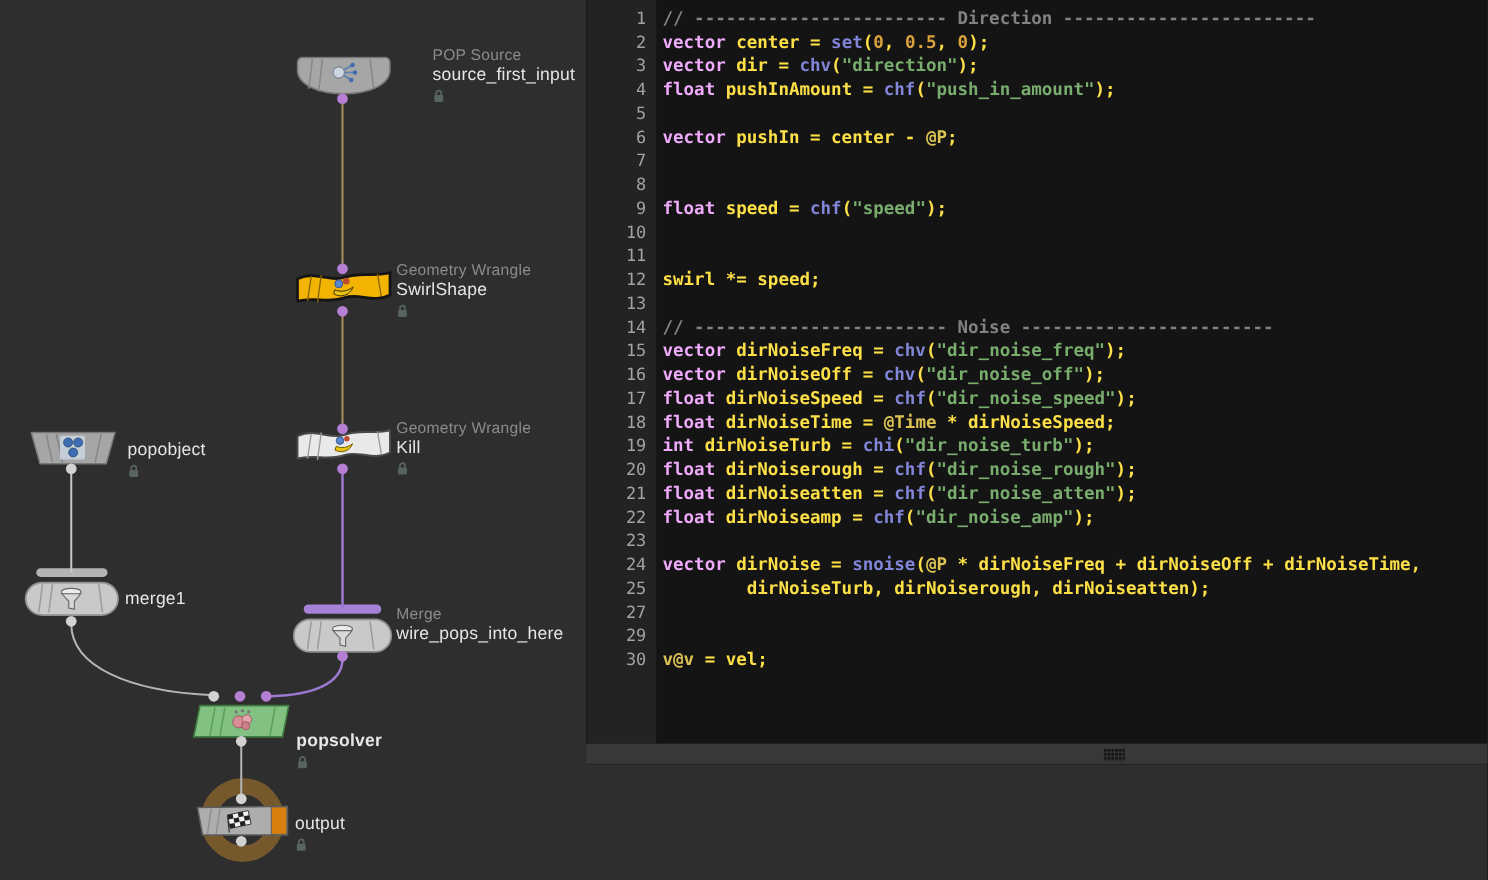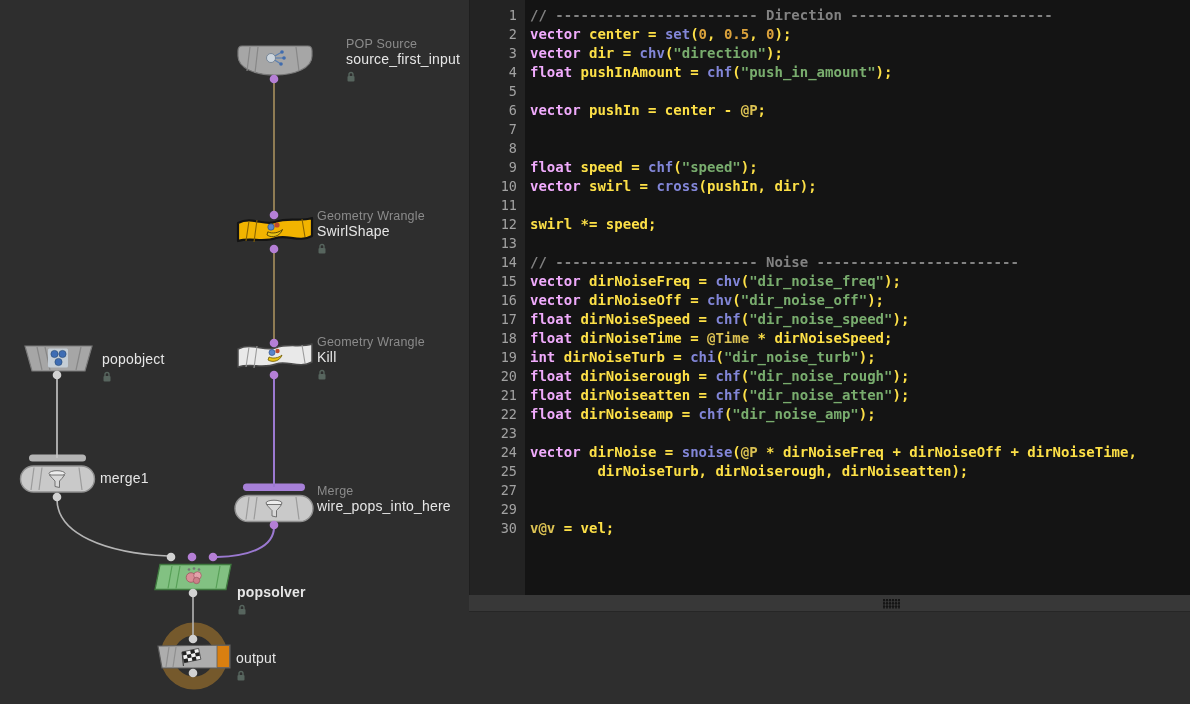--- a/index.html
+++ b/index.html
@@ -250,21 +250,21 @@
   <div class="code-lines">
       <div class="code-row"><span class="gutter">1</span><span class="code-text"><span class="tk-cm">// ------------------------ Direction ------------------------</span></span></div>
       <div class="code-row"><span class="gutter">2</span><span class="code-text"><span class="tk-kw">vector</span><span class="tk-pl"> center = </span><span class="tk-fn">set</span><span class="tk-pl">(</span><span class="tk-num">0</span><span class="tk-pl">, </span><span class="tk-num">0.5</span><span class="tk-pl">, </span><span class="tk-num">0</span><span class="tk-pl">);</span></span></div>
       <div class="code-row"><span class="gutter">3</span><span class="code-text"><span class="tk-kw">vector</span><span class="tk-pl"> dir = </span><span class="tk-fn">chv</span><span class="tk-pl">(</span><span class="tk-str">"direction"</span><span class="tk-pl">);</span></span></div>
       <div class="code-row"><span class="gutter">4</span><span class="code-text"><span class="tk-kw">float</span><span class="tk-pl"> pushInAmount = </span><span class="tk-fn">chf</span><span class="tk-pl">(</span><span class="tk-str">"push_in_amount"</span><span class="tk-pl">);</span></span></div>
       <div class="code-row"><span class="gutter">5</span><span class="code-text"></span></div>
       <div class="code-row"><span class="gutter">6</span><span class="code-text"><span class="tk-kw">vector</span><span class="tk-pl"> pushIn = center - </span><span class="tk-attr">@P</span><span class="tk-pl">;</span></span></div>
       <div class="code-row"><span class="gutter">7</span></div>
       <div class="code-row"><span class="gutter">8</span><span class="code-text"></span></div>
       <div class="code-row"><span class="gutter">9</span><span class="code-text"><span class="tk-kw">float</span><span class="tk-pl"> speed = </span><span class="tk-fn">chf</span><span class="tk-pl">(</span><span class="tk-str">"speed"</span><span class="tk-pl">);</span></span></div>
-      <div class="code-row"><span class="gutter">10</span><span class="code-text"><span class="tk-kw">vector</span><span class="tk-pl"> swirl = </span><span class="tk-fn">cross</span><span class="tk-pl">(pushIn, dir);</span></span></div>
+      <div class="code-row"><span class="gutter">10</span></div>
       <div class="code-row"><span class="gutter">11</span><span class="code-text"></span></div>
       <div class="code-row"><span class="gutter">12</span><span class="code-text"><span class="tk-pl">swirl *= speed;</span></span></div>
       <div class="code-row"><span class="gutter">13</span><span class="code-text"></span></div>
       <div class="code-row"><span class="gutter">14</span><span class="code-text"><span class="tk-cm">// ------------------------ Noise ------------------------</span></span></div>
       <div class="code-row"><span class="gutter">15</span><span class="code-text"><span class="tk-kw">vector</span><span class="tk-pl"> dirNoiseFreq = </span><span class="tk-fn">chv</span><span class="tk-pl">(</span><span class="tk-str">"dir_noise_freq"</span><span class="tk-pl">);</span></span></div>
       <div class="code-row"><span class="gutter">16</span><span class="code-text"><span class="tk-kw">vector</span><span class="tk-pl"> dirNoiseOff = </span><span class="tk-fn">chv</span><span class="tk-pl">(</span><span class="tk-str">"dir_noise_off"</span><span class="tk-pl">);</span></span></div>
       <div class="code-row"><span class="gutter">17</span><span class="code-text"><span class="tk-kw">float</span><span class="tk-pl"> dirNoiseSpeed = </span><span class="tk-fn">chf</span><span class="tk-pl">(</span><span class="tk-str">"dir_noise_speed"</span><span class="tk-pl">);</span></span></div>
       <div class="code-row"><span class="gutter">18</span><span class="code-text"><span class="tk-kw">float</span><span class="tk-pl"> dirNoiseTime = </span><span class="tk-attr">@Time</span><span class="tk-pl"> * dirNoiseSpeed;</span></span></div>
       <div class="code-row"><span class="gutter">19</span><span class="code-text"><span class="tk-kw">int</span><span class="tk-pl"> dirNoiseTurb = </span><span class="tk-fn">chi</span><span class="tk-pl">(</span><span class="tk-str">"dir_noise_turb"</span><span class="tk-pl">);</span></span></div>
       <div class="code-row"><span class="gutter">20</span><span class="code-text"><span class="tk-kw">float</span><span class="tk-pl"> dirNoiserough = </span><span class="tk-fn">chf</span><span class="tk-pl">(</span><span class="tk-str">"dir_noise_rough"</span><span class="tk-pl">);</span></span></div>

